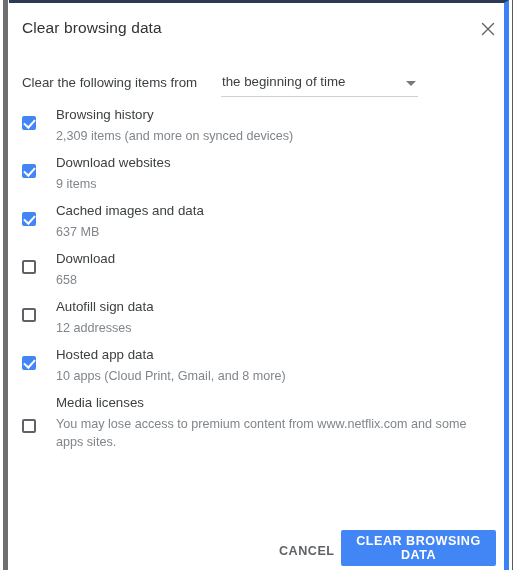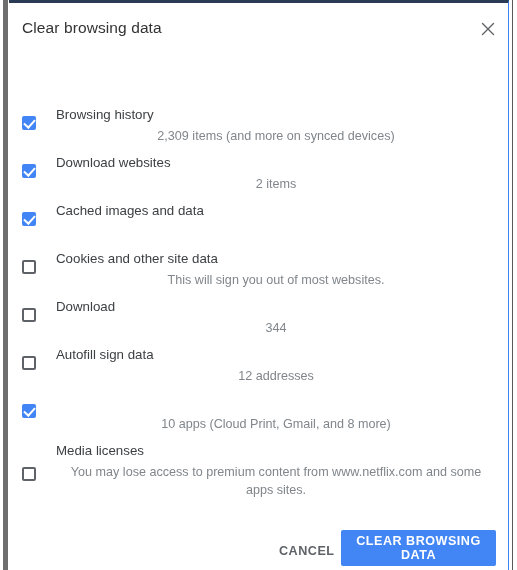--- a/index.html
+++ b/index.html
@@ -33,21 +33,21 @@
 
   
   #dialog {
     position: absolute;
     left: 9px;
     top: 0;
     width: 500px;
     height: 570px;
     background: #ffffff;
     border-top: 3px solid #2b3a55;
-    border-right: 1px solid #3b82f6;
+    border-right: 5px solid #3b82f6;
     box-sizing: border-box;
     overflow: hidden;
   }
   #dialog-right-edge {
     position: absolute;
     left: 512px;
     top: 0;
     width: 5px;
     height: 570px;
     background: #ffffff;
@@ -176,21 +176,20 @@
     white-space: nowrap;
   }
   .opt-desc {
     position: absolute;
     left: 47px;
     top: 20px;
     width: 440px;
     font-size: 12.6px;
     line-height: 18px;
     color: #80868b;
-    text-align: center;
   }
 
   
   .dlg-footer {
     position: absolute;
     left: 0;
     top: 519px;
     width: 500px;
     height: 51px;
   }
@@ -236,61 +235,65 @@
 
   <div class="dlg-header">
     <div class="dlg-title">Clear browsing data</div>
     <div class="close-btn">
       <svg width="24" height="24" viewBox="0 0 24 24" aria-hidden="true">
         <path d="M6.5 6.5 L17.5 17.5 M17.5 6.5 L6.5 17.5" stroke="#5f6368" stroke-width="1.4" fill="none" stroke-linecap="round"></path>
       </svg>
     </div>
   </div>
 
+  <div class="range-row">
+    <div class="range-label">Clear the following items from</div>
+    <div class="range-select">
+      <span class="sel-value">the beginning of time</span>
+      <span class="caret"></span>
+    </div>
+  </div>
 
   <div class="opt-list" id="opt-list">
       <div class="opt-row">
         <span class="cb checked">
           <span class="tick"></span>
         </span>
         <span class="opt-title">Browsing history</span>
         <span class="opt-desc">2,309 items (and more on synced devices)</span>
       </div>
       <div class="opt-row">
         <span class="cb checked">
           <span class="tick"></span>
         </span>
         <span class="opt-title">Download websites</span>
-        <span class="opt-desc">2 items</span>
+        <span class="opt-desc">9 items</span>
       </div>
       <div class="opt-row">
         <span class="cb checked">
           <span class="tick"></span>
         </span>
         <span class="opt-title">Cached images and data</span>
-      </div>
-      <div class="opt-row">
-        <span class="cb"></span>
-        <span class="opt-title">Cookies and other site data</span>
-        <span class="opt-desc">This will sign you out of most websites.</span>
+        <span class="opt-desc">637 MB</span>
       </div>
       <div class="opt-row">
         <span class="cb"></span>
         <span class="opt-title">Download</span>
-        <span class="opt-desc">344</span>
+        <span class="opt-desc">658</span>
       </div>
       <div class="opt-row">
         <span class="cb"></span>
         <span class="opt-title">Autofill sign data</span>
         <span class="opt-desc">12 addresses</span>
       </div>
       <div class="opt-row">
         <span class="cb checked">
           <span class="tick"></span>
         </span>
+        <span class="opt-title">Hosted app data</span>
         <span class="opt-desc">10 apps (Cloud Print, Gmail, and 8 more)</span>
       </div>
       <div class="opt-row tall">
         <span class="cb"></span>
         <span class="opt-title">Media licenses</span>
         <span class="opt-desc">You may lose access to premium content from www.netflix.com and some apps sites.</span>
       </div>
     </div>
 
   <div class="dlg-footer">

